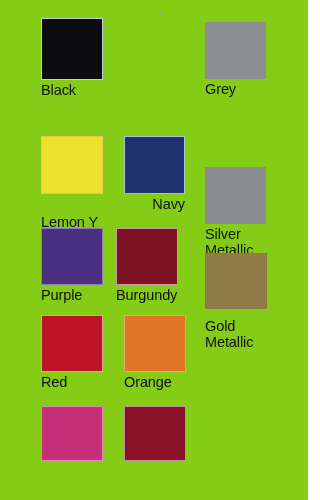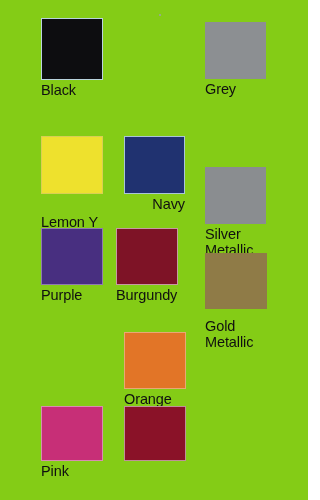--- a/index.html
+++ b/index.html
@@ -85,25 +85,28 @@
     </div>
     <div class="swatch-cell" style="left: 116px; top: 228px; width: 66px;">
       <span class="swatch-chip" title="#7e1326" style="width: 62px; height: 57px; background: rgb(126, 19, 38); border: 1px solid rgb(199, 154, 162);"></span>
       <span class="swatch-label" style="color: rgb(16, 16, 16);">Burgundy</span>
     </div>
     <div class="swatch-cell" style="left: 205px; top: 253px; width: 62px;">
       <span class="swatch-chip" title="#8f7b47" style="width: 62px; height: 56px; background: rgb(143, 123, 71); border: 1px solid rgb(143, 123, 71);"></span>
       <span class="swatch-label" style="color: rgb(16, 16, 16); margin-top: 9px;">Gold
 Metallic</span>
     </div>
-    <div class="swatch-cell" style="left: 124px; top: 315px; width: 62px; margin-top: 17px;">
+    <div class="swatch-cell" style="left: 41px; top: 315px; width: 62px;">
+      <span class="swatch-chip" title="#bf1427" style="width: 62px; height: 57px; background: rgb(191, 20, 39); border: 1px solid rgb(224, 160, 168);"></span>
+      <span class="swatch-label" style="color: rgb(16, 16, 16);">Red</span>
+    </div>
+    <div class="swatch-cell" style="left: 124px; top: 315px; width: 62px;">
       <span class="swatch-chip" title="#e27527" style="width: 62px; height: 57px; background: rgb(226, 117, 39); border: 1px solid rgb(232, 168, 117);"></span>
       <span class="swatch-label" style="color: rgb(16, 16, 16);">Orange</span>
     </div>
     <div class="swatch-cell" style="left: 41px; top: 406px; width: 62px;">
       <span class="swatch-chip" title="#c72f77" style="width: 62px; height: 55px; background: rgb(199, 47, 119); border: 1px solid rgb(217, 140, 178);"></span>
-      <span class="swatch-label" style="color: rgb(16, 16, 16);">Pink</span>
     </div>
     <div class="swatch-cell" style="left: 124px; top: 406px; width: 62px;">
       <span class="swatch-chip" title="#8a1228" style="width: 62px; height: 55px; background: rgb(138, 18, 40); border: 1px solid rgb(192, 143, 153);"></span>
     </div>
     <span class="dust-dot" style="left: 159px; top: 14px;"></span>
   </div>
 
 </body></html>

